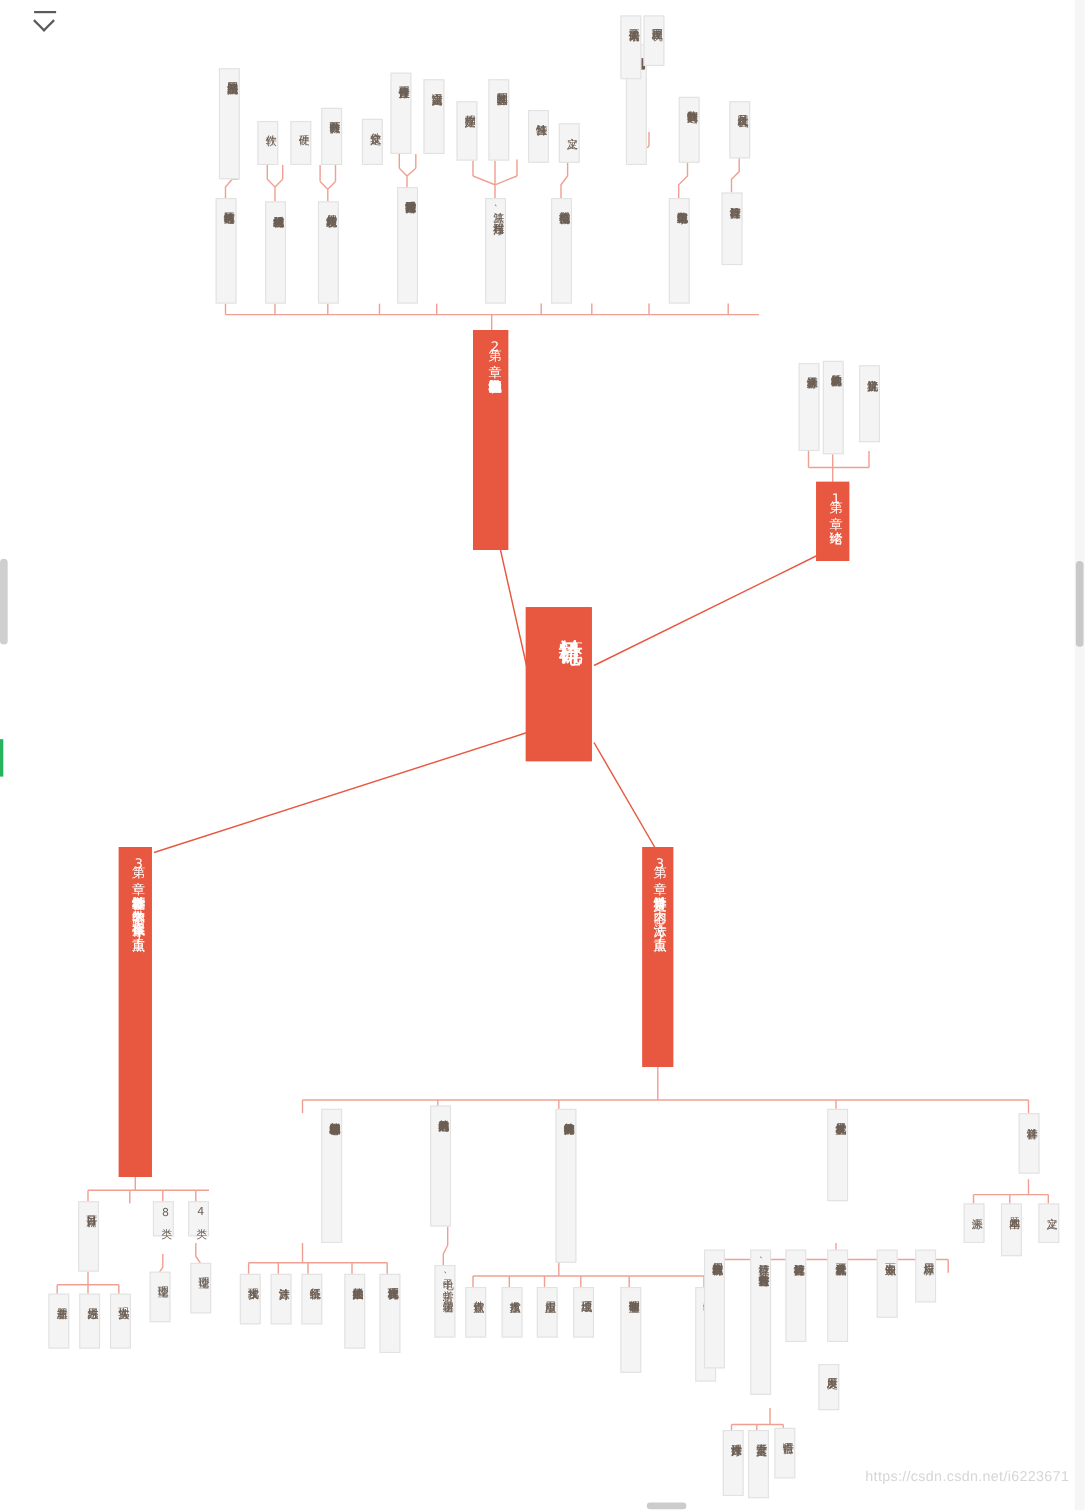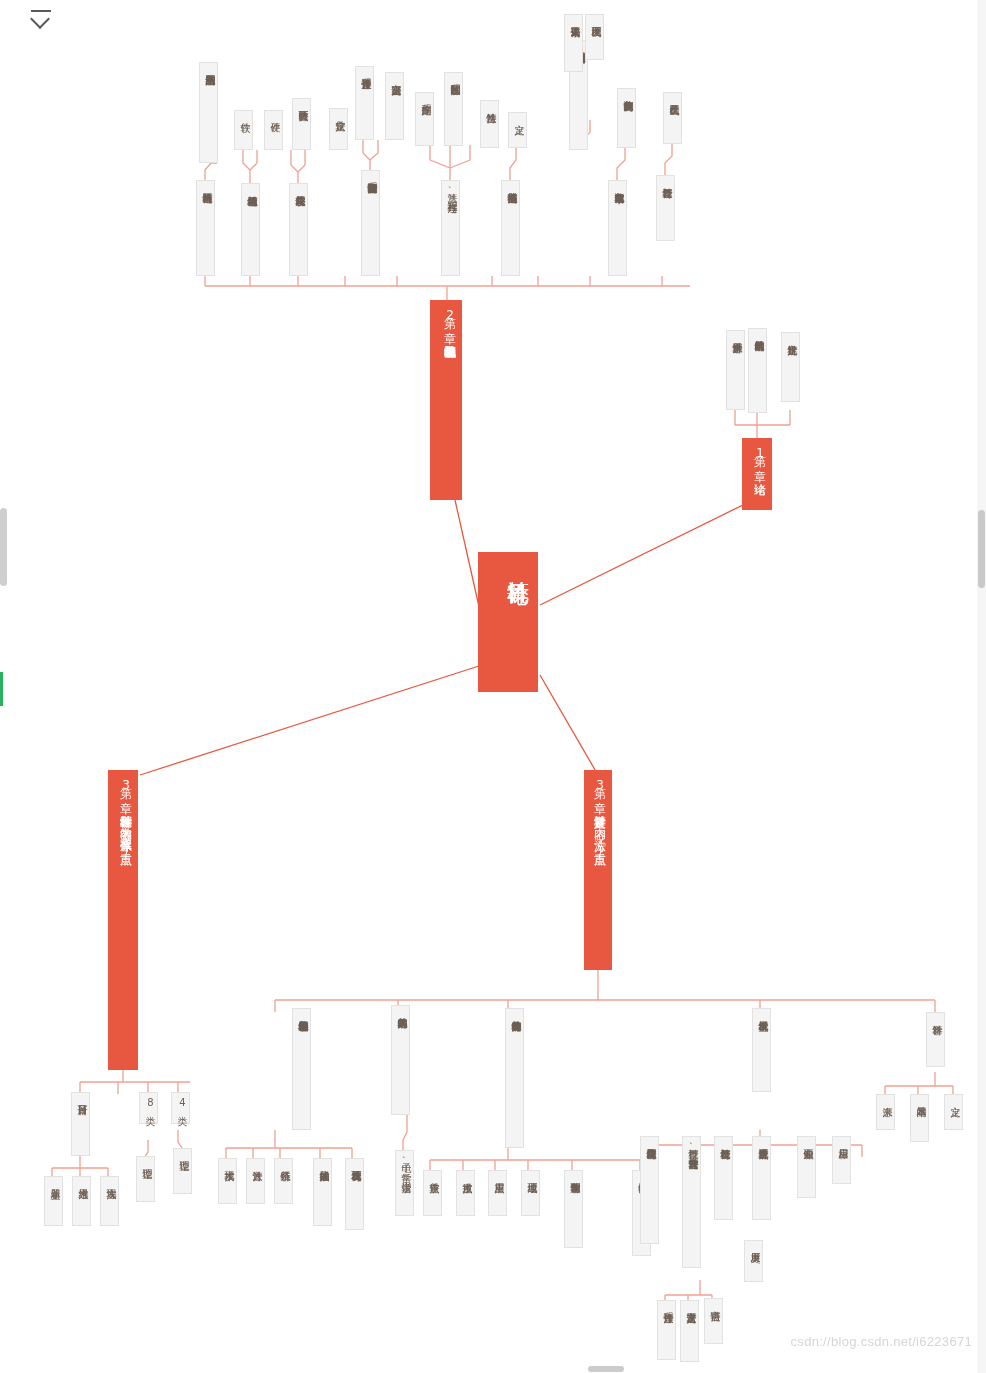--- a/index.html
+++ b/index.html
@@ -295,14 +295,14 @@
 
   <div class="green-mark"></div>
   <div class="vscroll-left"></div>
   <div class="vscroll">
     <div class="thumb"></div>
   </div>
   <div class="hscroll">
     <div class="thumb"></div>
   </div>
 
-  <div class="watermark">csdn://blog.csdn.net/i6223671</div>
+  <div class="watermark">https://csdn.csdn.net/i6223671</div>
 </div>
 
 </body></html>

